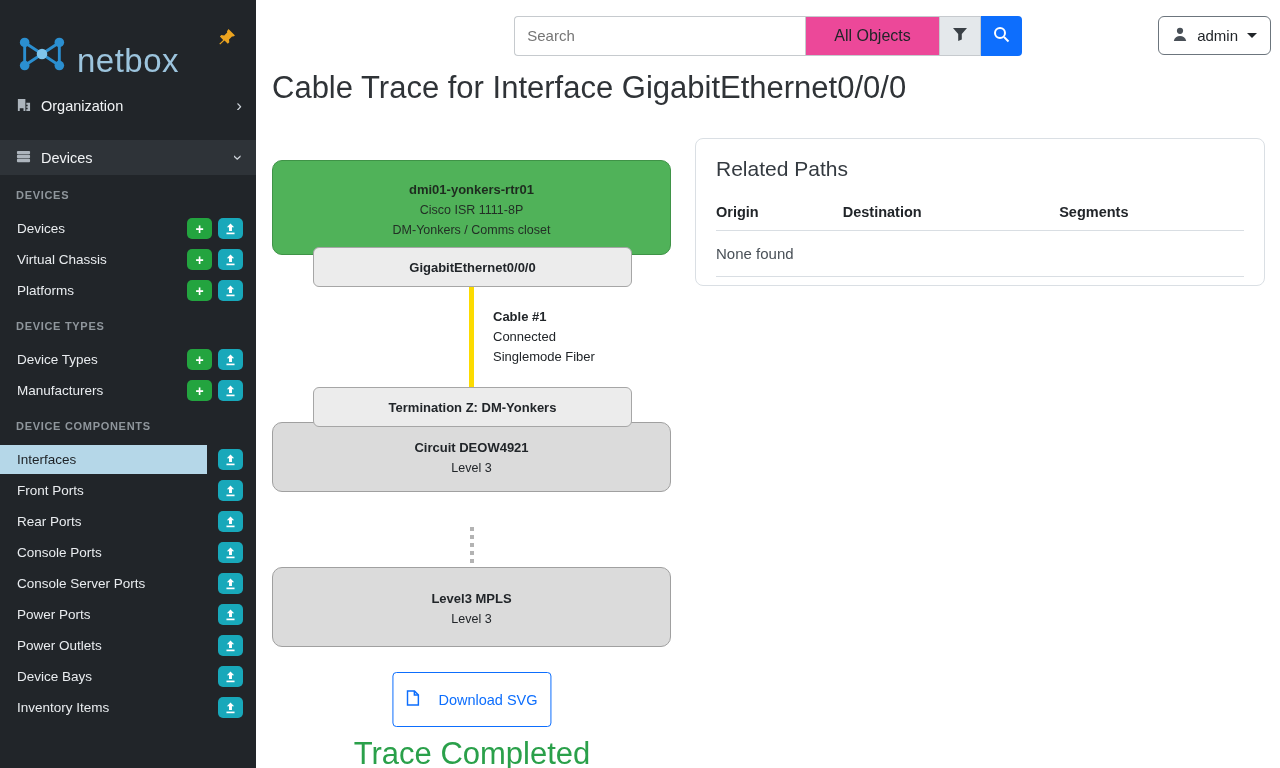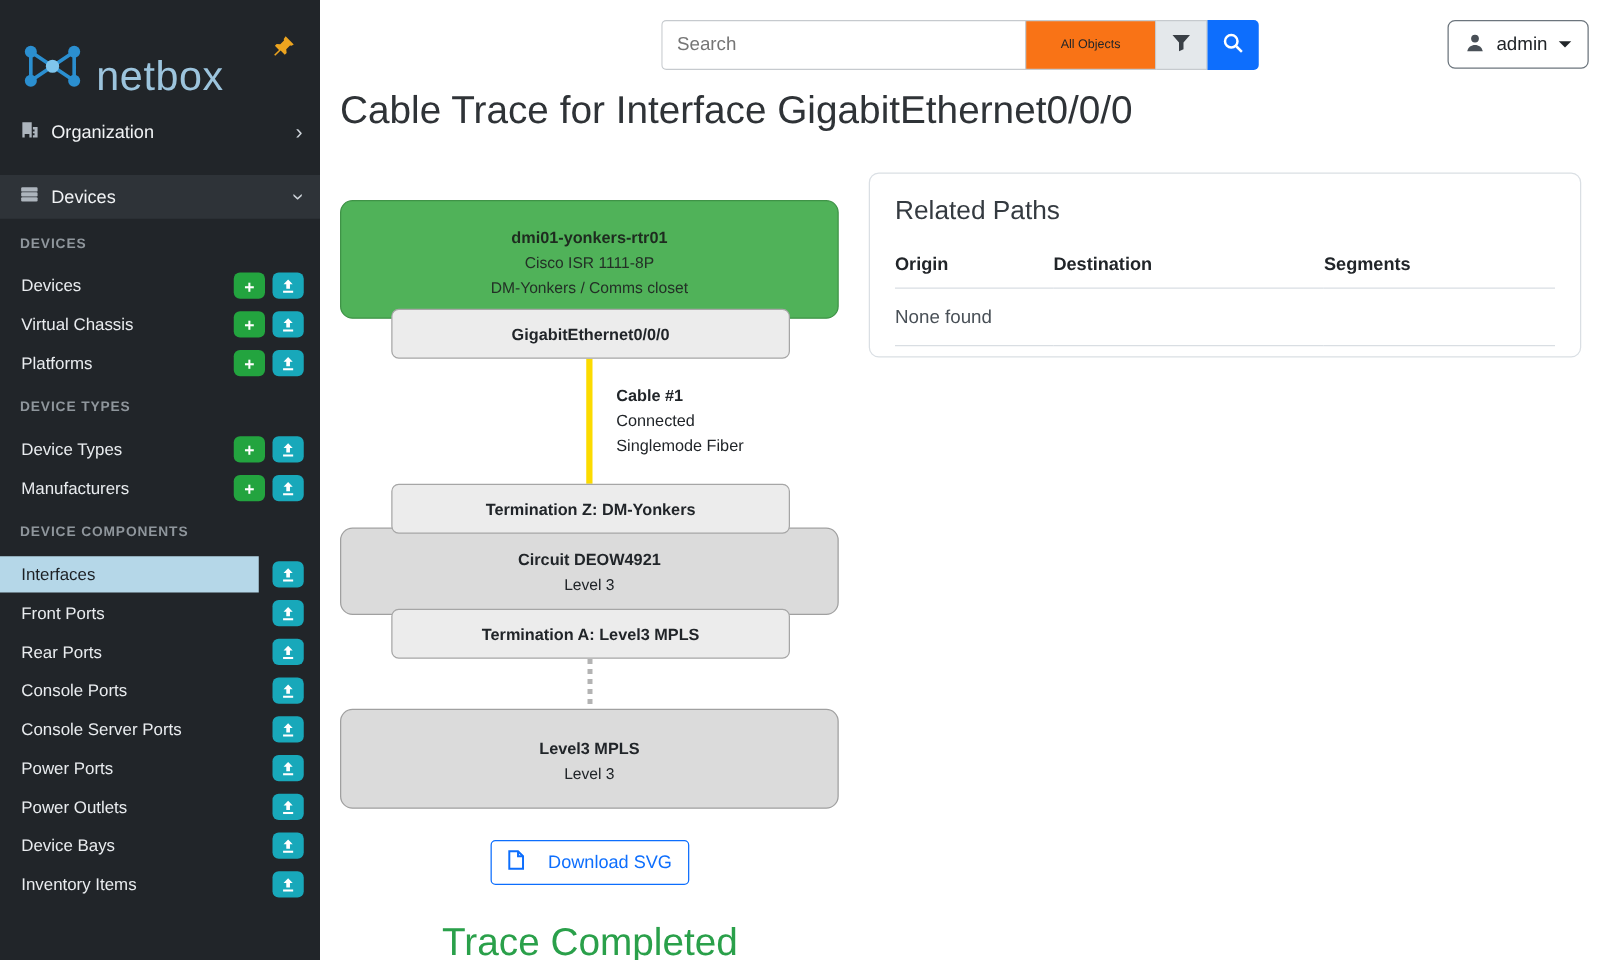--- a/index.html
+++ b/index.html
@@ -34,21 +34,21 @@
   .sbtn.add::before{content:"+";font-weight:bold}
   .sbtn.imp{background:var(--import_teal,#18a8ba)}
   .ic{width:11px;height:12px;display:block}
 
   
   .main{position:absolute;left:256px;top:0;width:1024px;height:768px;background:#fff}
   .topbar{position:relative;height:71px;display:flex;align-items:center;justify-content:center}
   .sg{display:flex;height:40px}
   .sg .search-in{width:291px;border:1px solid #c6cace;border-right:none;border-radius:4px 0 0 4px;
     padding:0 12px;font-size:15px;color:#212529;outline:none;font-family:"Liberation Sans",sans-serif}
-  .sg .scope{border:1px solid #c6cace;background:#f97316;font-size:10px;padding:0 28px;color:#212529;cursor:pointer}
+  .sg .scope{border:1px solid #c6cace;background:#ec4899;font-size:16px;padding:0 28px;color:#212529;cursor:pointer}
   .sg .fbtn{width:41px;border:1px solid #c6cace;border-left:none;background:#e4e8eb;
     display:flex;align-items:center;justify-content:center;cursor:pointer}
   .sg .qbtn{width:41px;border:none;background:var(--accent,#0d6efd);border-radius:0 4px 4px 0;
     display:flex;align-items:center;justify-content:center;cursor:pointer}
   .user{position:absolute;right:9px;top:16px;height:39px;display:flex;align-items:center;gap:9px;
     border:1px solid #6c757d;border-radius:6px;padding:0 13px;background:#fff;font-size:15px;
     color:#212529;cursor:pointer;font-family:"Liberation Sans",sans-serif}
   .caret{width:0;height:0;border-left:5px solid transparent;border-right:5px solid transparent;
     border-top:5px solid #212529}
   .page-title{position:absolute;left:16px;top:70px;font-size:31px;font-weight:400;color:#2f3337}
@@ -71,21 +71,21 @@
   .big-box{position:absolute;left:0;width:399px;background:#dbdbdb;border:1px solid #a0a0a0;
     border-radius:10px;text-align:center;color:#212529;z-index:1;line-height:20px;cursor:pointer}
   .circuit{top:262px;height:70px;padding-top:15px}
   .network{top:407px;height:80px;padding-top:21px}
   .big-box .nm{font-weight:bold;font-size:13px}
   .big-box .pv{font-size:12.5px}
   .dots{position:absolute;left:198px;top:367px;width:4px;height:40px;
     background:repeating-linear-gradient(to bottom,#b3b3b3 0 4px,transparent 4px 8px)}
   .dl-btn{position:absolute;left:50%;transform:translateX(-50%);top:512px;display:flex;align-items:center;
     gap:19px;border:1px solid var(--accent,#0d6efd);color:var(--accent,#0d6efd);background:#fff;
-    border-radius:4px;font-size:14.5px;padding:7px 13px;cursor:pointer;white-space:nowrap;
+    border-radius:4px;font-size:14.5px;padding:17px 13px;cursor:pointer;white-space:nowrap;
     font-family:"Liberation Sans",sans-serif}
   .trace-status{position:absolute;left:50%;transform:translateX(-50%);top:576px;font-size:31px;
     color:var(--success_green,#2aa04a);white-space:nowrap}
 
   
   .card{position:absolute;left:439px;top:138px;width:570px;border:1px solid #dadfe4;border-radius:8px;
     background:#fff;padding:18px 20px 8px}
   .card h2{font-size:21px;font-weight:400;color:#343a40;margin-bottom:19px}
   .card table{width:100%;border-collapse:collapse}
   .card th{text-align:left;font-size:14.5px;font-weight:bold;color:#212529;
@@ -353,21 +353,20 @@
     </div>
 
     <div class="small-box iface">GigabitEthernet0/0/0</div>
     <div class="small-box termz">Termination Z: DM-Yonkers</div>
 
     <div class="big-box circuit">
       <div class="nm">Circuit DEOW4921</div>
       <div class="pv">Level 3</div>
     </div>
 
-    <div class="small-box terma">Termination A: Level3 MPLS</div>
 
     <div class="dots"></div>
 
     <div class="big-box network">
       <div class="nm">Level3 MPLS</div>
       <div class="pv">Level 3</div>
     </div>
 
     <button class="dl-btn">
       <span>

